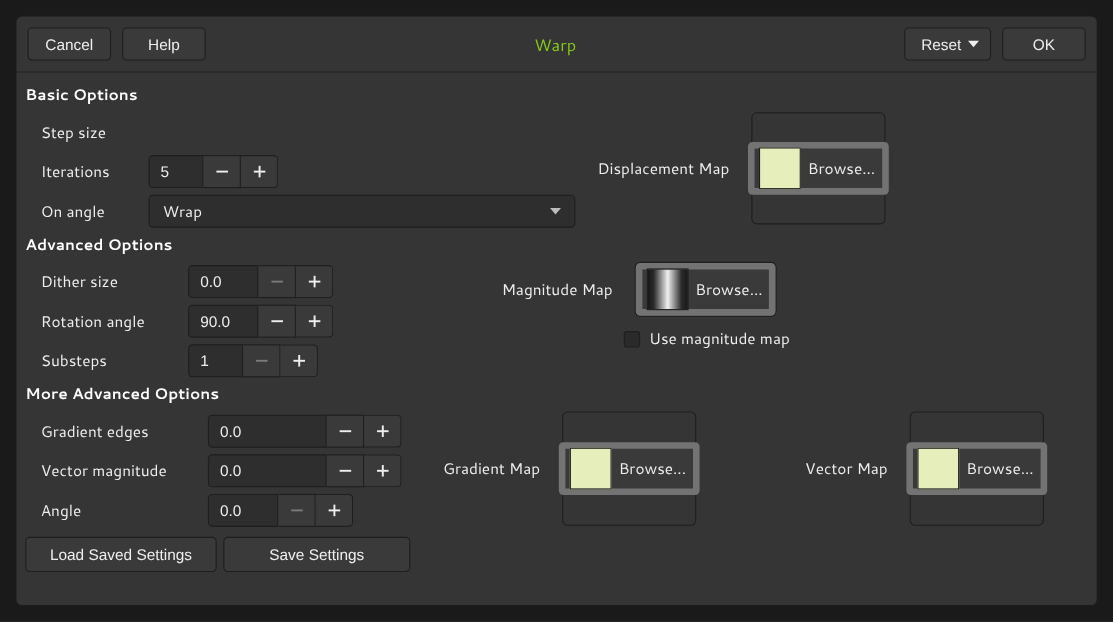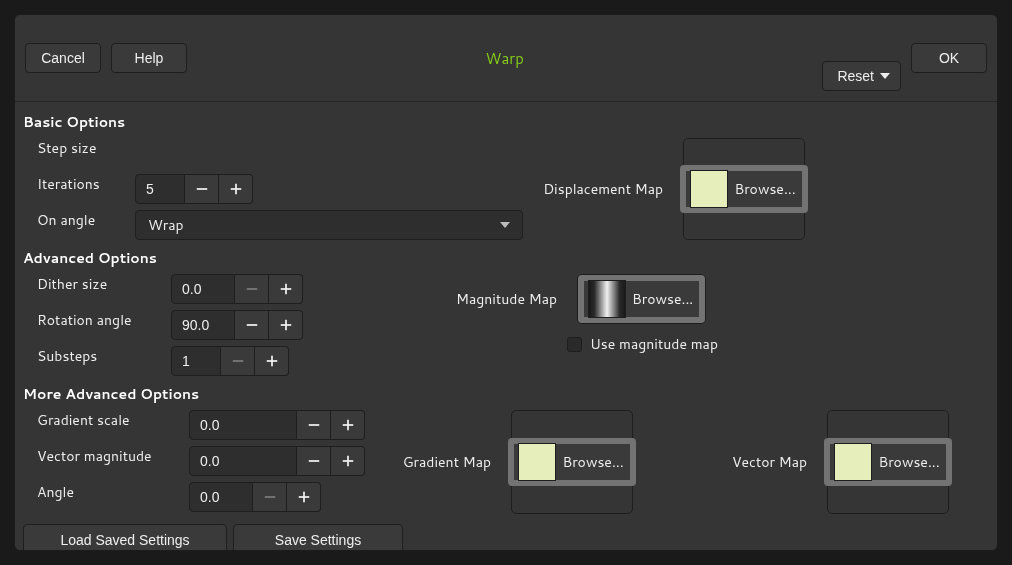--- a/index.html
+++ b/index.html
@@ -51,21 +51,20 @@
       justify-content: center;
       line-height: 1.2;
       height: 30px;
     }
     .btn-wide {
       min-width: 76px;
     }
     .btn-dropdown {
       padding-right: 10px;
       gap: 6px;
-      margin-top: 36px;
     }
     .chevron {
       width: 0;
       height: 0;
       border-left: 5px solid transparent;
       border-right: 5px solid transparent;
       border-top: 6px solid #eee;
     }
     .content {
       flex: 1;
@@ -83,21 +82,21 @@
       display: flex;
       align-items: flex-start;
       gap: 20px;
     }
     .col {
       display: flex;
       flex-direction: column;
     }
     .form-row {
       display: flex;
-      align-items: flex-start;
+      align-items: center;
       height: 36px;
     }
     .label {
       color: #eee;
       padding-left: 14px;
       text-align: left;
       font-weight: 400;
     }
     .spinbox {
       display: flex;
@@ -364,21 +363,21 @@
           <span>Use magnitude map</span>
         </div>
       </div>
     </div>
 
     <div class="section-title">More Advanced Options</div>
 
     <div class="row">
       <div class="col" style="flex:0 0 auto;">
         <div class="form-row">
-          <div class="label label-more">Gradient scale</div>
+          <div class="label label-more">Gradient edges</div>
           <div class="spinbox">
             <input class="spin-input spin-more" value="0.0" style="">
             <div class="spin-btn minus">
                 <svg viewBox="0 0 16 16">
                   <rect x="2" y="7" width="12" height="2" fill="currentColor"></rect>
                 </svg>
               </div>
             <div class="spin-btn plus">
                 <svg viewBox="0 0 16 16">
                   <rect x="2" y="7" width="12" height="2" fill="currentColor"></rect>
@@ -438,18 +437,18 @@
         <div class="map-box" style="width:122px; height:104px;">
           <div class="browse">
             <div class="thumb"></div>
             <span>Browse...</span>
           </div>
         </div>
       </div>
     </div>
 
     <div class="footer-buttons">
-      <button class="btn" style="width:204px;">Load Saved Settings</button>
+      <button class="btn" style="width:174px;">Load Saved Settings</button>
       <button class="btn" style="width:170px;">Save Settings</button>
     </div>
 
   </div>
 </div>
 
 </body></html>

